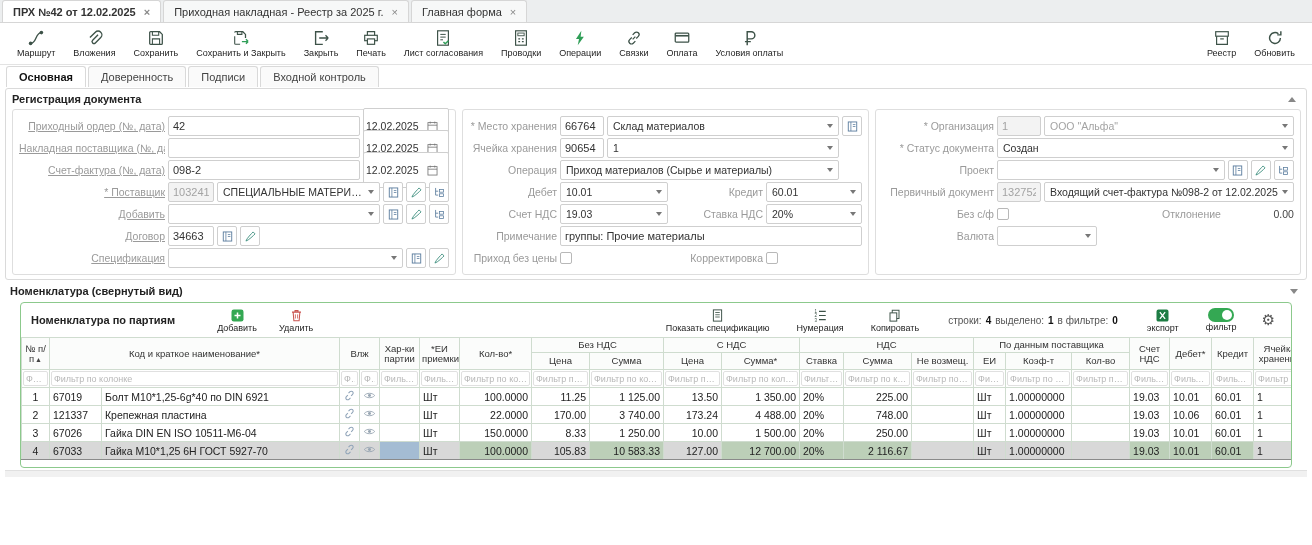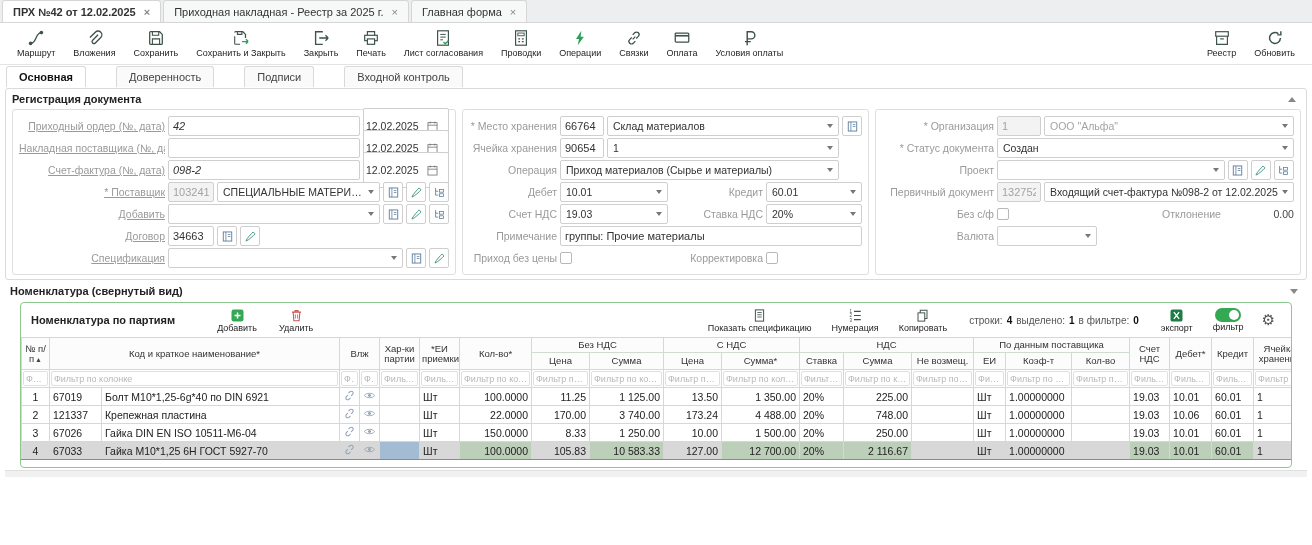--- a/index.html
+++ b/index.html
@@ -12,61 +12,61 @@
   .wtab.active { background:#fff; font-weight:bold; }
   .wtab-close { color:#888; font-size:11px; cursor:pointer; }
   
   .toolbar { height:42px; display:flex; align-items:center; border-bottom:1px solid #e3e3e3; padding:0 8px; background:#fff; }
   .tb-item { display:flex; flex-direction:column; align-items:center; justify-content:center; gap:1px; padding:0 9px; cursor:pointer; }
   .tb-icon { width:18px; height:18px; display:inline-flex; }
   .tb-icon svg { width:100%; height:100%; }
   .tb-label { font-size:9px; color:#1d1d1d; white-space:nowrap; }
   .tb-right { margin-left:auto; display:flex; }
   
-  .formtabs { height:22px; display:flex; align-items:flex-end; padding-left:6px; background:#fff;gap:28px; }
+  .formtabs { height:22px; display:flex; align-items:flex-end; padding-left:6px; background:#fff; }
   .ftab { height:21px; display:flex; align-items:center; padding:0 12px; font-size:11px; color:#444;
     background:#fafafa; border:1px solid #d9d9d9; border-bottom:none; margin-right:2px; border-radius:3px 3px 0 0; white-space:nowrap; }
   .ftab.active { background:#fff; font-weight:bold; color:#111; }
   
   .reg-panel { margin:1px 5px 0 5px; border:1px solid #dadada; border-radius:3px; padding:2px 6px 4px 6px; }
   .panel-head { height:16px; display:flex; align-items:center; font-size:11px; font-weight:bold; color:#222; }
   .tri-up { width:0; height:0; border-left:4px solid transparent; border-right:4px solid transparent; border-bottom:5px solid #888; margin-left:auto; margin-right:4px; }
   .tri-down { width:0; height:0; border-left:4px solid transparent; border-right:4px solid transparent; border-top:5px solid #888; margin-left:auto; margin-right:4px; }
   .reg-cols { display:flex; gap:6px; margin-top:2px; }
   .reg-box { border:1px solid #dedede; border-radius:3px; padding:5px 6px; }
   .reg-box.b1 { width:444px; } .reg-box.b2 { width:414px; } .reg-box.b3 { flex:1; }
   .frow { display:flex; align-items:center; height:22px; gap:3px; }
   .flabel { font-size:10.5px; color:#9a9a9a; text-align:right; white-space:nowrap; overflow:hidden; flex-shrink:0; }
   .l1 { width:146px;text-decoration:underline; } .l2 { width:88px; } .l3 { width:112px; }
   .flabel2 { font-size:10.5px; color:#9a9a9a; text-align:right; width:92px; white-space:nowrap; flex-shrink:0; }
   .ml96 { margin-left:96px; }
   .tin { height:20px; border:1px solid #cfcfcf; border-radius:2px; font-size:11px; color:#333; padding:0 4px;
     font-family:"Liberation Sans",sans-serif; outline:none; }
-  .w168 { flex:1; min-width:0;font-style:italic; } .w46 { width:46px; flex-shrink:0; } .w44 { width:44px; flex-shrink:0; }
+  .w168 { flex:1; min-width:0; } .w46 { width:46px; flex-shrink:0; } .w44 { width:44px; flex-shrink:0; }
   .ro { background:#f3f3f3; color:#a3a3a3; }
   .datebox { width:86px; flex-shrink:0; height:36px; border:1px solid #cfcfcf; border-radius:2px; display:flex; align-items:center; background:#fff; padding:0 3px 0 2px; }
   .date-in { border:none; outline:none; width:60px; font-size:10.5px; color:#333; font-family:"Liberation Sans",sans-serif; }
   .dd { height:20px; border:1px solid #cfcfcf; border-radius:2px; background:#fff; display:flex; align-items:center; gap:4px; padding:0 5px; min-width:0; cursor:pointer; }
   .dd-text { font-size:10.5px; color:#333; flex:1; min-width:0; overflow:hidden; text-overflow:ellipsis; white-space:nowrap; }
   .dd.ro .dd-text { color:#a3a3a3; }
   .caret { width:0; height:0; border-left:3.5px solid transparent; border-right:3.5px solid transparent; border-top:4px solid #777; flex-shrink:0; }
   .grow { flex:1; } .w108 { width:108px; flex-shrink:0; } .w96 { width:96px; flex-shrink:0; } .w100 { width:100px; flex-shrink:0; }
   .sq { width:20px; height:20px; flex-shrink:0; border:1px solid #cfcfcf; border-radius:2px; background:#fff; display:inline-flex; align-items:center; justify-content:center; cursor:pointer; }
   .icn { display:inline-flex; } .icn svg { width:100%; height:100%; }
   .icn-sm { width:13px; height:13px; } .icn-md { width:15px; height:15px; }
   .cb { width:12px; height:12px; border:1px solid #b8b8b8; border-radius:2px; background:#fff; flex-shrink:0; cursor:pointer; }
   .otkl-val { width:70px; text-align:right; font-size:10.5px; color:#444; }
   
   .nom-head { height:22px; display:flex; align-items:center; padding:0 10px; font-size:11px; font-weight:bold; color:#222; }
   .nom-panel { margin:0 20px; border:1px solid #8cc98c; border-radius:4px; height:166px; background:#fff; overflow:hidden; }
   .nom-toolbar { height:34px; display:flex; align-items:center; padding:0 10px; gap:6px; }
   .nom-title { font-size:11px; font-weight:bold; color:#222; margin-right:28px; white-space:nowrap; }
   .nt-btn { display:flex; flex-direction:column; align-items:center; justify-content:center; gap:0; padding:0 8px; cursor:pointer; }
   .nt-label { font-size:9px; color:#1d1d1d; white-space:nowrap; }
-  .nt-right { margin-left:auto; display:flex; align-items:center; gap:4px; }
+  .nt-right { margin-left:auto; display:flex; align-items:center; gap:11px; }
   .stats { font-size:10px; color:#555; display:flex; gap:4px; align-items:center; margin:0 10px; white-space:nowrap; }
   .stats b { color:#111; }
   .switch { width:26px; height:14px; border-radius:8px; background:#34a853; position:relative; }
   .switch::after { content:""; position:absolute; right:2px; top:2px; width:10px; height:10px; border-radius:50%; background:#fff; }
   .gear { font-size:15px; color:#555; padding:0 6px; cursor:pointer; }
   
   table.nom { border-collapse:collapse; table-layout:fixed; width:100%; font-size:10.5px; }
   table.nom th, table.nom td { border:1px solid #cfdccf; overflow:hidden; white-space:nowrap; padding:1px 3px; }
   table.nom thead th { background:#fbfcfb; font-weight:normal; font-size:9.5px; color:#333; text-align:center;
     white-space:normal; line-height:1.05; vertical-align:middle; padding:1px 2px; }

